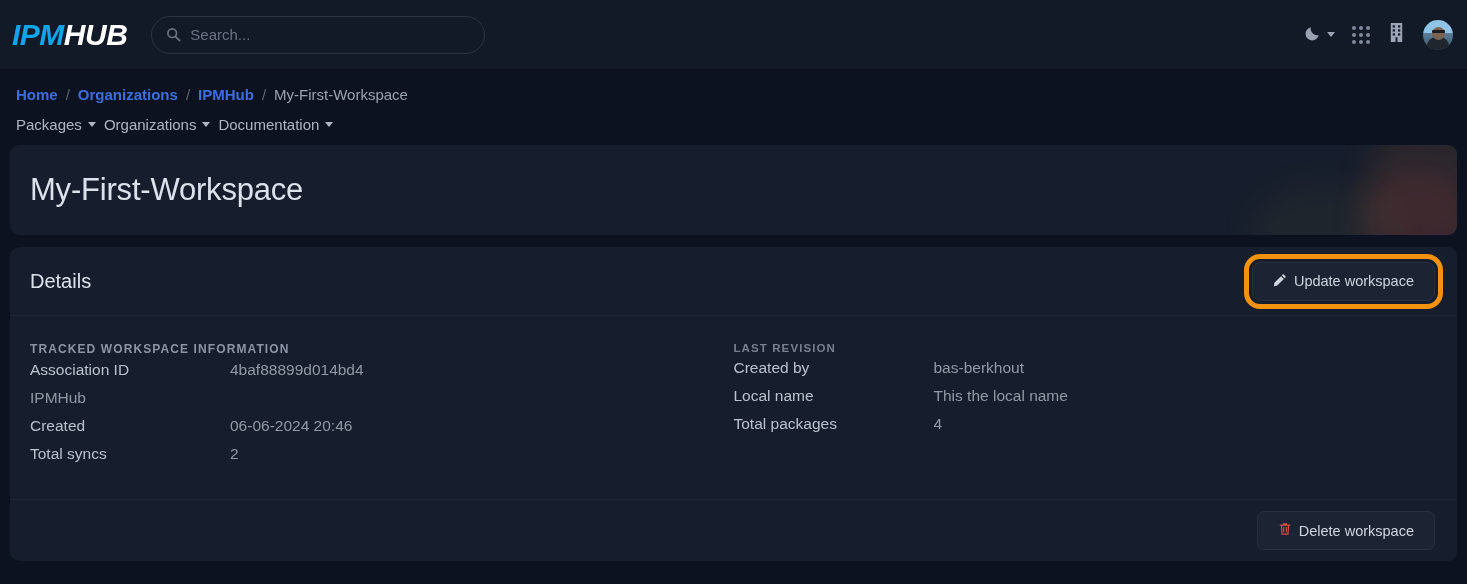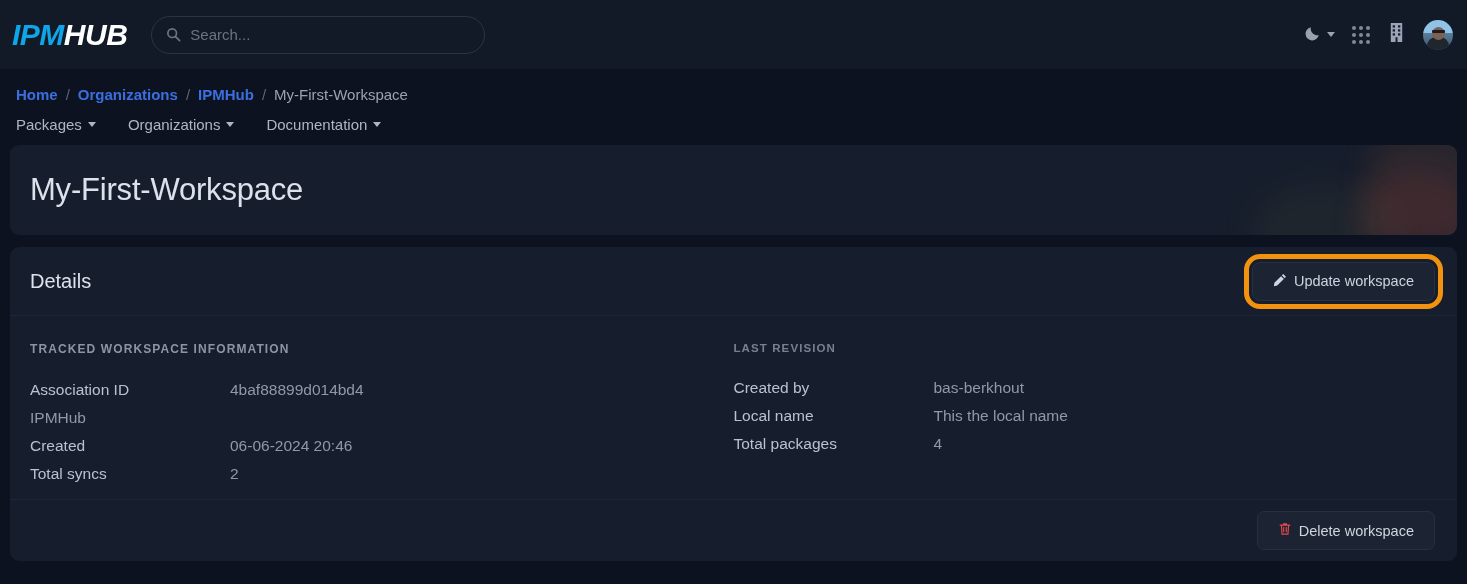--- a/index.html
+++ b/index.html
@@ -119,21 +119,21 @@
     gap: 8px;
     white-space: nowrap;
   }
   .crumbs a { color: #3b6fe0; text-decoration: none; font-weight: 700; cursor: pointer; }
   .crumbs .sep { color: #5c6576; }
   .crumbs .current { color: #9aa3b2; }
 
   .nav {
     padding: 13px 0 0 16px;
     display: flex;
-    gap: 32px;
+    gap: 8px;
     font-size: 15px;
   }
   .nav-item {
     color: #aeb6c3;
     display: flex;
     align-items: center;
     gap: 6px;
     cursor: pointer;
     font-weight: 400;
   }
@@ -211,21 +211,20 @@
     display: flex;
     padding: 26px 20px 0 20px;
   }
   .col { width: 50%; padding-right: 18px; }
   .col-title {
     font-size: 12px;
     font-weight: 700;
     letter-spacing: 1.1px;
     color: #8c95a5;
     text-transform: uppercase;
-    margin-bottom: 20px;
   }
   .col-title.muted { color: #78818f; font-size: 11.5px; }
   .row {
     display: flex;
     font-size: 15.5px;
     line-height: 28px;
   }
   .row .k { width: 200px; color: #b9c2cf; flex: 0 0 200px; }
   .row .v { color: #9199a6; }
 

